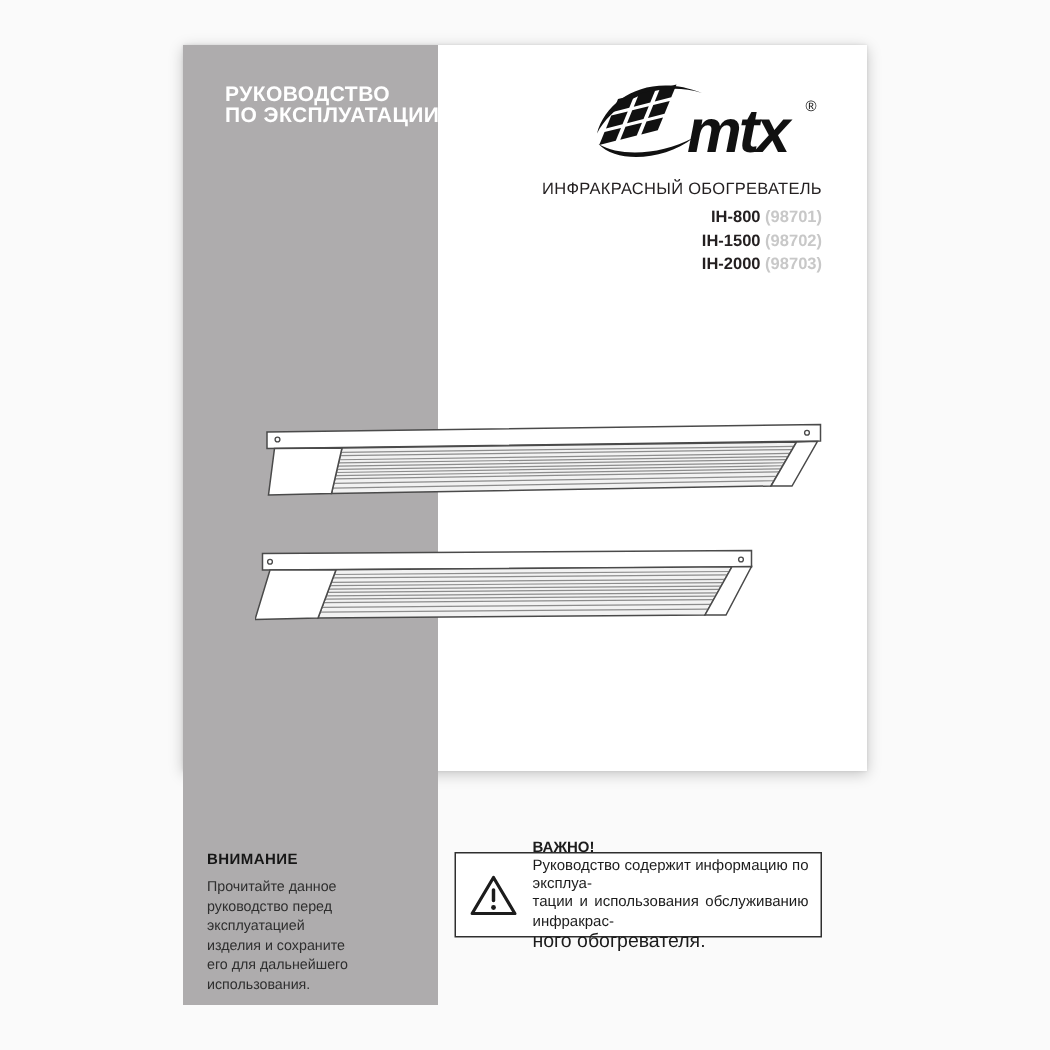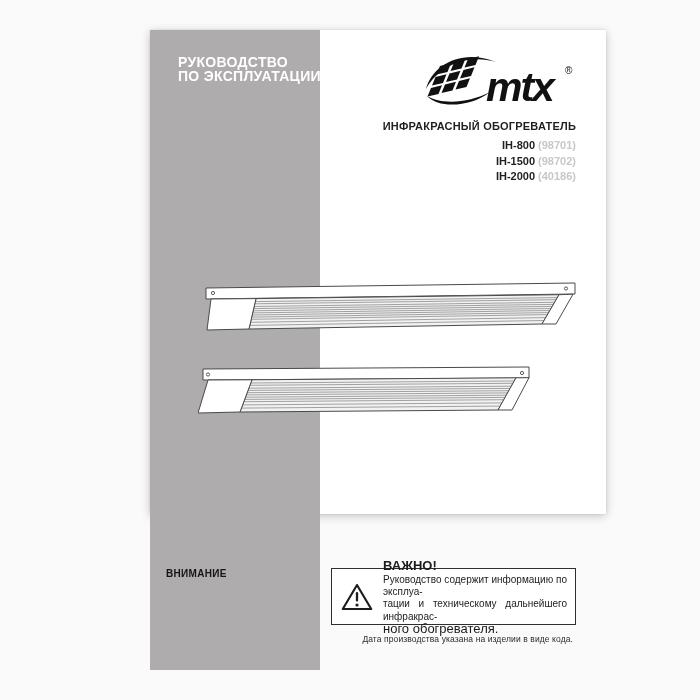--- a/index.html
+++ b/index.html
@@ -6,56 +6,55 @@
   body{
     width:700px;height:700px;position:relative;overflow:hidden;
     background:#fafafa;
     font-family:"Liberation Sans",sans-serif;
     -webkit-font-smoothing:antialiased;
   }
   .sheet{
     position:absolute;left:122px;top:30px;width:456px;height:484px;
     background:#ffffff;
     box-shadow:0 2px 9px rgba(0,0,0,.22), 0 0 2px rgba(0,0,0,.10);
-    margin-left:28px;
   }
   .sidebar{
     position:absolute;left:0;top:0;width:170px;height:640px;
     background:#aeacad;
   }
   .manual-title{
     position:absolute;left:28px;top:25px;
     color:#ffffff;font-weight:bold;font-size:14px;line-height:14px;
     letter-spacing:.3px;white-space:pre-line;
   }
   .logo-wrap{position:absolute;left:276px;top:22px;width:152px;height:58px;text-decoration:underline;}
   .product-block{
     position:absolute;right:30px;top:90px;text-align:right;color:#231f20;
   }
-  .product-title{font-size:11px;font-weight:bold;letter-spacing:.2px;}
+  .product-title{font-size:11px;font-weight:normal;letter-spacing:.2px;}
   .model-list{margin-top:6px;}
   .model-row{font-size:11px;line-height:15.5px;}
   .model-name{font-weight:bold;color:#231f20;}
   .model-code{font-weight:bold;color:#c8c8c8;}
   .heater-1{position:absolute;left:50px;top:251px;}
   .heater-2{position:absolute;left:48px;top:333px;}
   .attention{position:absolute;left:16px;top:538px;width:128px;color:#232323;}
   .attention-title{font-size:10px;font-weight:bold;letter-spacing:.3px;color:#161616;}
   .attention-body{
     margin-top:6px;font-size:9.5px;line-height:13px;color:#2e2e2e;
     white-space:pre-line;
   }
   .important-box{
     position:absolute;left:181px;top:538px;width:245px;height:57px;
     border:1.5px solid #2f2f2f;background:#ffffff;box-sizing:border-box;
     display:flex;align-items:center;
   }
   .imp-icon{flex:0 0 auto;margin:0 10px 0 9px;display:block;}
   .imp-text{flex:1 1 auto;padding-right:8px;color:#1c1c1c;}
-  .imp-title{font-size:13px;font-weight:bold;margin-bottom:1px;}
+  .imp-title{font-size:10px;font-weight:bold;margin-bottom:1px;}
   .imp-line{font-size:10px;font-weight:normal;line-height:12.3px;
     text-align:justify;text-align-last:justify;}
   .imp-line-last{font-size:13px;font-weight:normal;line-height:12.3px;text-align:left;}
   .date-note{
     position:absolute;right:33px;top:604px;
     font-size:8.5px;color:#2b2b2b;letter-spacing:.1px;
   }
   svg{display:block;}
 </style>
 </head>
@@ -96,21 +95,21 @@
       <div class="model-row">
         <span class="model-name">IH-800</span>
         <span class="model-code">(98701)</span>
       </div>
       <div class="model-row">
         <span class="model-name">IH-1500</span>
         <span class="model-code">(98702)</span>
       </div>
       <div class="model-row">
         <span class="model-name">IH-2000</span>
-        <span class="model-code">(40186)</span>
+        <span class="model-code">(98703)</span>
       </div>
     </div>
   </div>
 
   <div class="heater-1">
     <svg width="380" height="52" viewBox="0 0 380 52">
 
       <polygon points="6,7 375,2 375,13 6,18" fill="#ffffff" stroke="#4a4a4a" stroke-width="1"></polygon>
       <circle cx="13" cy="12" r="1.6" fill="none" stroke="#4a4a4a" stroke-width="0.9"></circle>
       <circle cx="366" cy="7.5" r="1.6" fill="none" stroke="#4a4a4a" stroke-width="0.9"></circle>
@@ -159,31 +158,36 @@
       </g>
 
       <polygon points="10,17 54,16.8 42,49 0,50" fill="#ffffff" stroke="#4a4a4a" stroke-width="1"></polygon>
 
       <polygon points="318,14.8 331,14.7 314,47 300,47" fill="#ffffff" stroke="#4a4a4a" stroke-width="1"></polygon>
     </svg>
   </div>
 
   <div class="attention">
     <div class="attention-title">ВНИМАНИЕ</div>
+    <div class="attention-body">Прочитайте данное
+руководство перед
+эксплуатацией
+изделия и сохраните
+его для дальнейшего
+использования.</div>
   </div>
 
   <div class="important-box">
     <svg class="imp-icon" width="32" height="30" viewBox="0 0 36 32">
       <path d="M18 2.5 L34 29.5 L2 29.5 Z" fill="#ffffff" stroke="#1c1c1c" stroke-width="2.4" stroke-linejoin="round"></path>
       <rect x="16.7" y="10.5" width="2.6" height="10.5" rx="1.2" fill="#1c1c1c"></rect>
       <circle cx="18" cy="25" r="1.8" fill="#1c1c1c"></circle>
     </svg>
     <div class="imp-text">
       <div class="imp-title">ВАЖНО!</div>
       <div class="imp-line">Руководство содержит информацию по эксплуа-</div>
-      <div class="imp-line">тации и техническому дальнейшего инфракрас-</div>
+      <div class="imp-line">тации и использования обслуживанию инфракрас-</div>
       <div class="imp-line-last">ного обогревателя.</div>
     </div>
   </div>
 
-  <div class="date-note">Дата производства указана на изделии в виде кода.</div>
 
 </div>
 
 </body></html>

